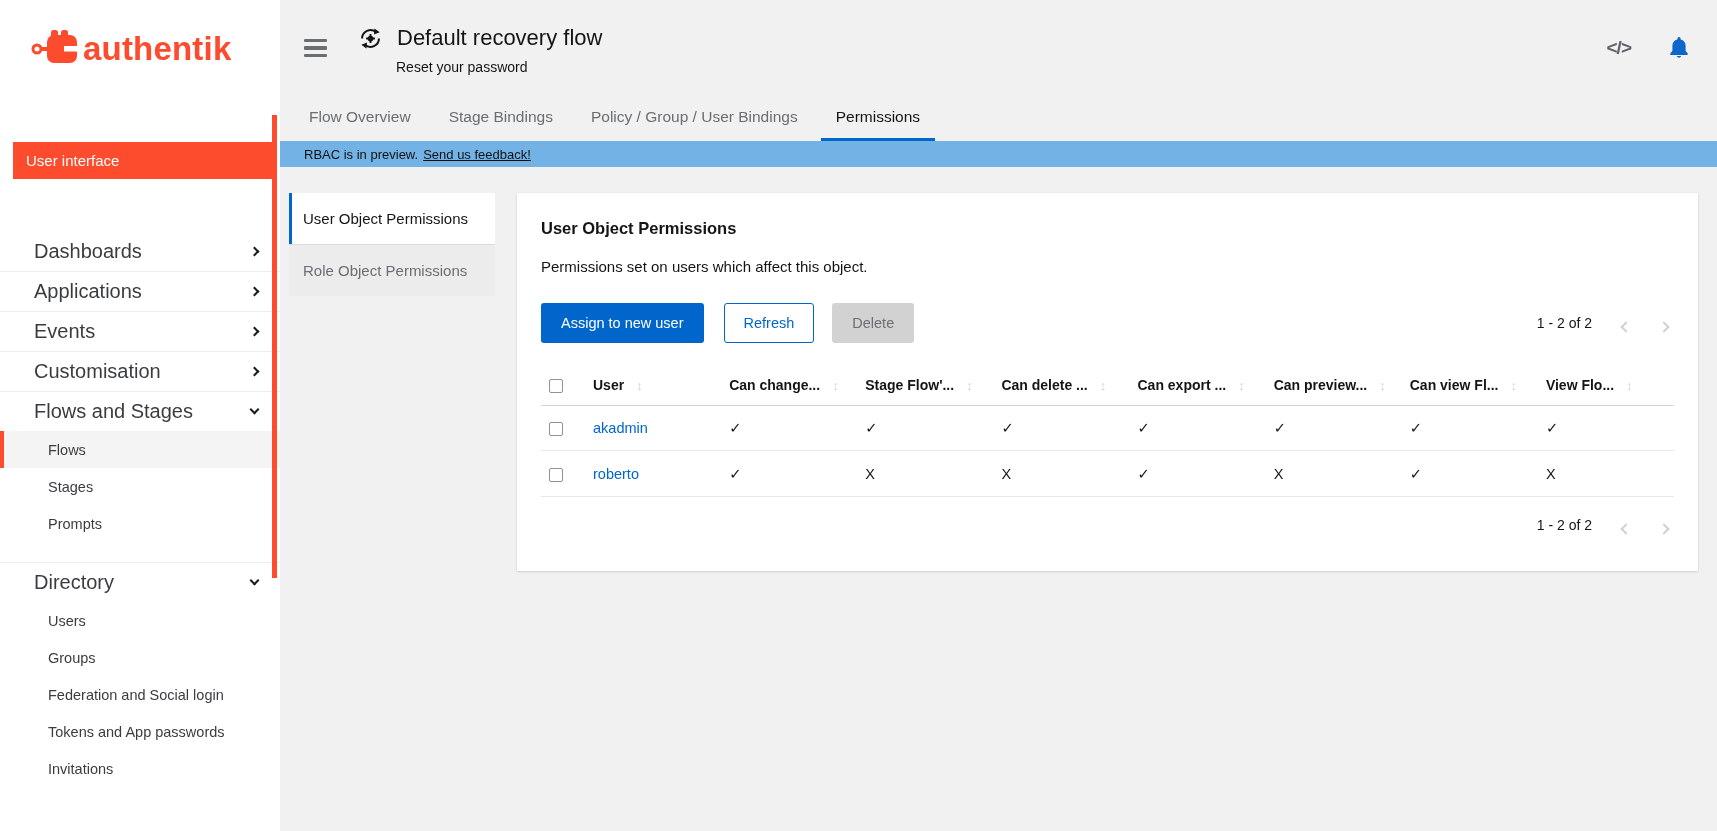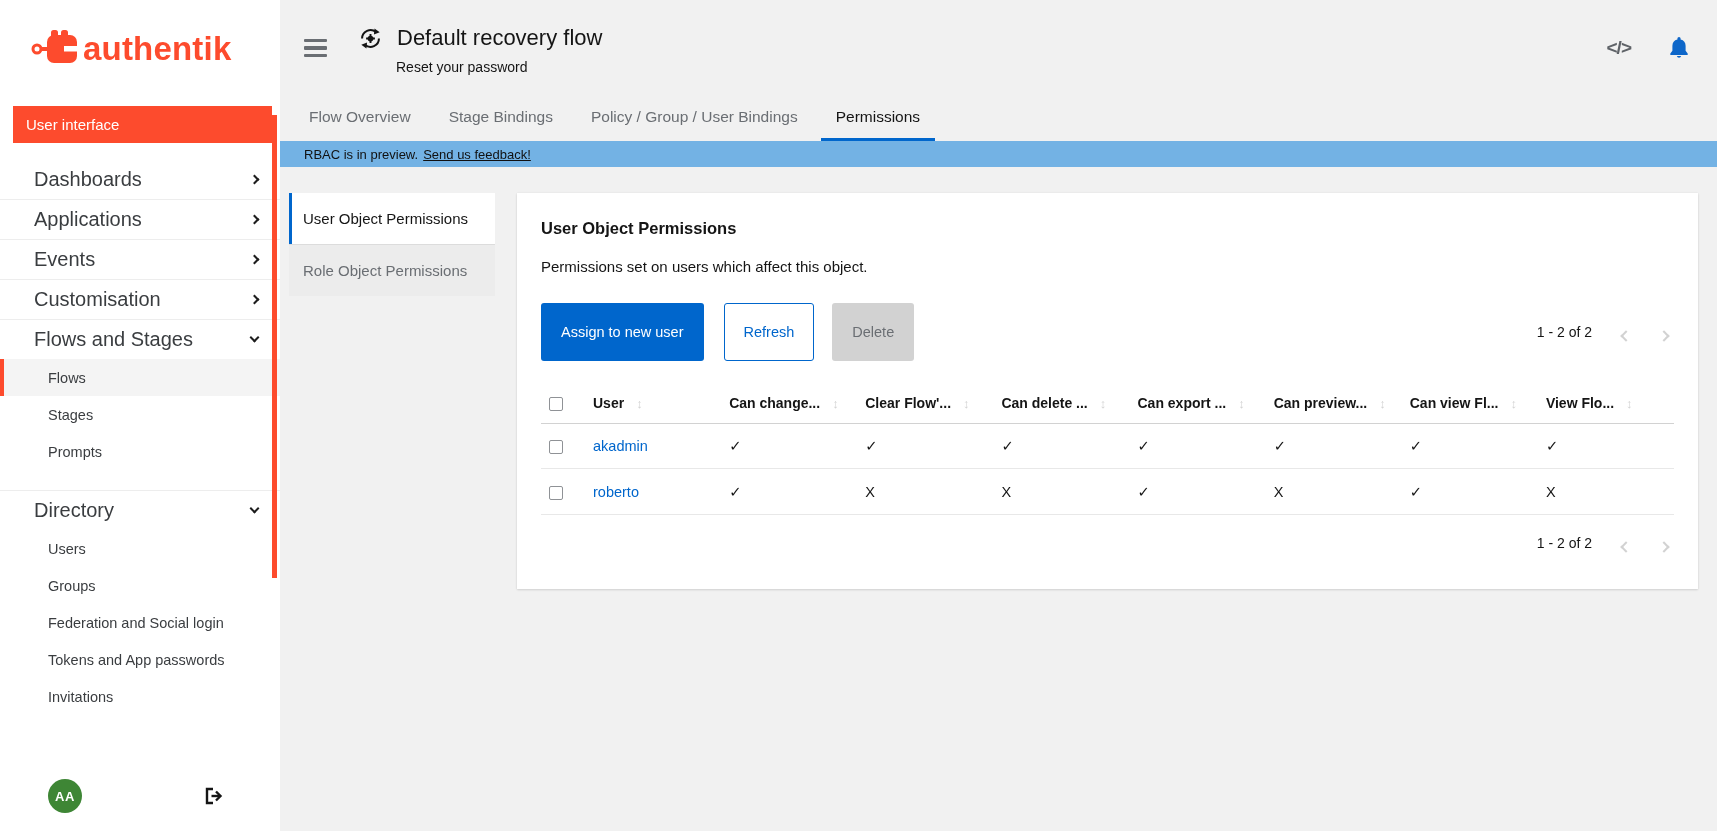--- a/index.html
+++ b/index.html
@@ -1,21 +1,21 @@
 <!DOCTYPE html>
 <html><head>
 <meta charset="utf-8">
 <style>
   * { box-sizing: border-box; }
   html,body { margin:0; padding:0; }
   body { font-family:"Liberation Sans", sans-serif; color:#151515; }
   .app { width:1717px; height:831px; display:flex; background:#f1f1f1; overflow:hidden; }
 
   
-  .sidebar { width:280px; min-width:280px; background:#fff; position:relative; display:flex; flex-direction:column; }
+  .sidebar { width:280px; min-width:280px; background:#fff; position:relative; display:flex; flex-direction:column;gap:36px; }
   .logo { display:flex; align-items:center; gap:1px; padding:26px 0 0 30px; }
   .logo-text { color:#fd4b2d; font-size:33px; font-weight:bold; letter-spacing:0.2px; }
   .ui-block { margin:34px 8px 0 13px; background:#fd4b2d; color:#fff; font-size:15px; padding:10px 0 10px 13px; cursor:pointer; }
   .nav { margin-top:16px; flex:1; }
   .nav-item { display:flex; align-items:center; height:40px; padding-left:34px; font-size:20px; color:#3a3d40; cursor:pointer; }
   .nav-item.divided { border-top:1px solid #ededed; }
   .chev { margin-left:auto; margin-right:22px; width:7px; height:7px; border-right:2.2px solid #1d1d1d; border-top:2.2px solid #1d1d1d; flex:none; }
   .chev-r { transform:rotate(45deg); }
   .chev-d { transform:rotate(135deg); margin-top:-4px; }
   .nav-item.sub { padding-left:48px; font-size:14.5px; height:37px; }
@@ -49,21 +49,21 @@
   .subtabs { width:206px; min-width:206px; }
   .subtab { padding:17px 14px; font-size:15px; cursor:pointer; }
   .subtab.active { background:#fff; border-left:3px solid #0066cc; color:#151515; padding-left:11px; }
   .subtab.inactive { background:#ececec; color:#6a6e73; border-top:1px solid #dcdcdc; }
 
   .card { flex:1; margin-left:22px; background:#fff; box-shadow:0 1px 2px rgba(3,3,3,.12), 0 0 2px rgba(3,3,3,.06); padding:26px 24px 38px 24px; }
   .card-title { font-size:16.5px; font-weight:bold; margin:0; }
   .card-desc { font-size:15px; margin:20px 0 0; }
 
   .toolbar { display:flex; align-items:center; margin-top:28px; }
-  .btn { font-family:inherit; font-size:14.5px; padding:20px 19px; border-radius:3px; border:1px solid transparent; cursor:pointer; }
+  .btn { font-family:inherit; font-size:14.5px; padding:11px 19px; border-radius:3px; border:1px solid transparent; cursor:pointer; }
   .btn-primary { background:#0066cc; color:#fff; }
   .btn-secondary { background:#fff; color:#0066cc; border-color:#0066cc; margin-left:20px; }
   .btn-disabled { background:#d2d2d2; color:#6a6e73; margin-left:18px; cursor:default; }
   .pagination { margin-left:auto; display:flex; align-items:flex-end; font-size:14px; color:#151515; }
   .pg-chev { width:8px; height:8px; border-right:2px solid #d2d2d2; border-top:2px solid #d2d2d2; cursor:pointer; flex:none; }
   .pg-prev { transform:rotate(-135deg); margin-left:30px; }
   .pg-next { transform:rotate(45deg); margin-left:30px; margin-right:6px; }
 
   table { width:100%; border-collapse:collapse; margin-top:24px; table-layout:fixed; }
   th { text-align:left; font-size:14px; font-weight:bold; color:#151515; padding:10px 8px 12px; border-bottom:1px solid #d2d2d2; white-space:nowrap; overflow:hidden; }
@@ -229,21 +229,21 @@
             <span class="pg-chev pg-next"></span>
           </div>
         </div>
 
         <table>
           <thead>
             <tr>
               <th class="col-check"><input type="checkbox" class="cb" style=""></th>
               <th><span>User</span><span class="sort">↕</span></th>
               <th><span>Can change...</span><span class="sort">↕</span></th>
-              <th><span>Clear Flow'...</span><span class="sort">↕</span></th>
+              <th><span>Stage Flow'...</span><span class="sort">↕</span></th>
               <th><span>Can delete ...</span><span class="sort">↕</span></th>
               <th><span>Can export ...</span><span class="sort">↕</span></th>
               <th><span>Can preview...</span><span class="sort">↕</span></th>
               <th><span>Can view Fl...</span><span class="sort">↕</span></th>
               <th><span>View Flo...</span><span class="sort">↕</span></th>
             </tr>
           </thead>
           <tbody>
             <tr>
               <td><input type="checkbox" class="cb" style=""></td>

